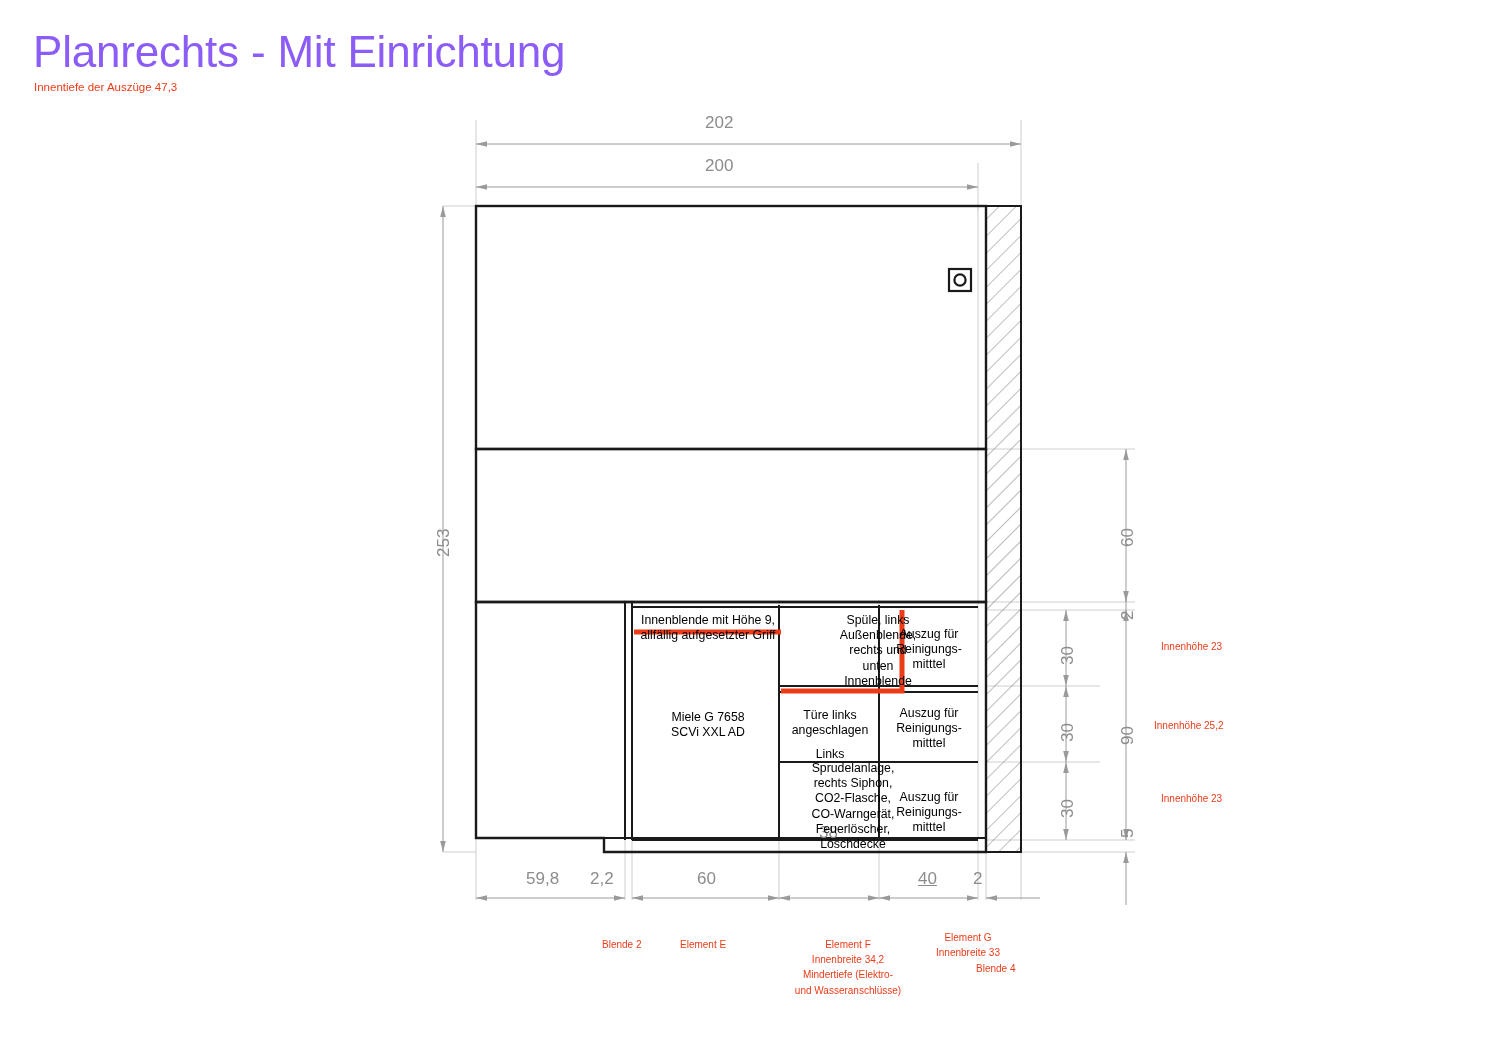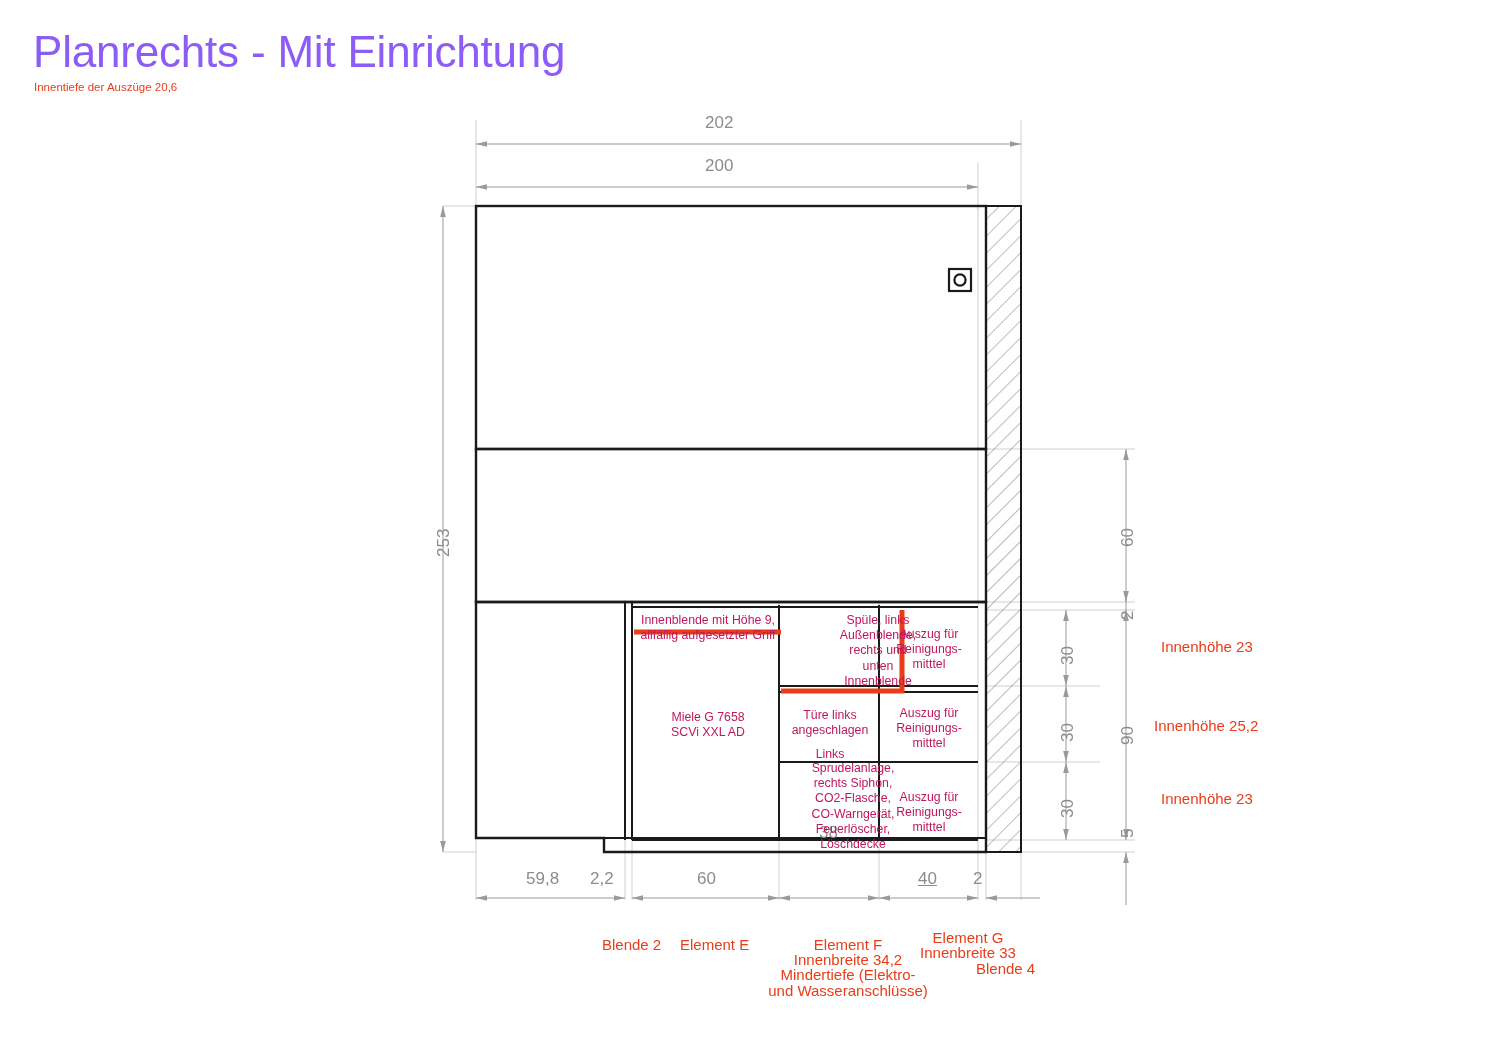--- a/index.html
+++ b/index.html
@@ -18,38 +18,38 @@
   #page-subtitle{
     left:34px;top:81px;font-size:11.5px;color:#ea3c18;white-space:nowrap;
   }
 
   
   #drawing{left:0;top:0;width:1500px;height:1061px;}
   #drawing svg{display:block;}
 
   
   .celltext{
-    color:#be185d;font-size:12.3px;line-height:15.2px;text-align:center;
+    color:#000000;font-size:12.3px;line-height:15.2px;text-align:center;
     white-space:pre-line;
   }
   .dimlabel{
     color:#8c8c8c;font-size:17px;font-weight:400;white-space:nowrap;
   }
   .dimlabel.vert{
     transform-origin:0 0;transform:rotate(-90deg);
   }
   .redlabel{
-    color:#ea3c18;font-size:15px;line-height:15.2px;white-space:pre-line;
+    color:#ea3c18;font-size:10px;line-height:15.2px;white-space:pre-line;
   }
 </style>
 </head>
 <body>
 
 <div class="abs" id="page-title">Planrechts - Mit Einrichtung</div>
-<div class="abs" id="page-subtitle">Innentiefe der Auszüge 20,6</div>
+<div class="abs" id="page-subtitle">Innentiefe der Auszüge 47,3</div>
 
 <div class="abs" id="drawing">
 <svg width="1500" height="1061" viewBox="0 0 1500 1061" xmlns="http://www.w3.org/2000/svg">
   <defs>
     <pattern id="wallhatch" width="12" height="12" patternUnits="userSpaceOnUse" patternTransform="rotate(45)">
       <line x1="0" y1="0" x2="0" y2="12" stroke="#7a7a7a" stroke-width="1"></line>
     </pattern>
     <marker id="arrL" markerWidth="12" markerHeight="8" refX="11" refY="4" orient="auto" markerUnits="userSpaceOnUse">
       <path d="M11,4 L0,1.2 L0,6.8 Z" fill="#9a9a9a"></path>
     </marker>

